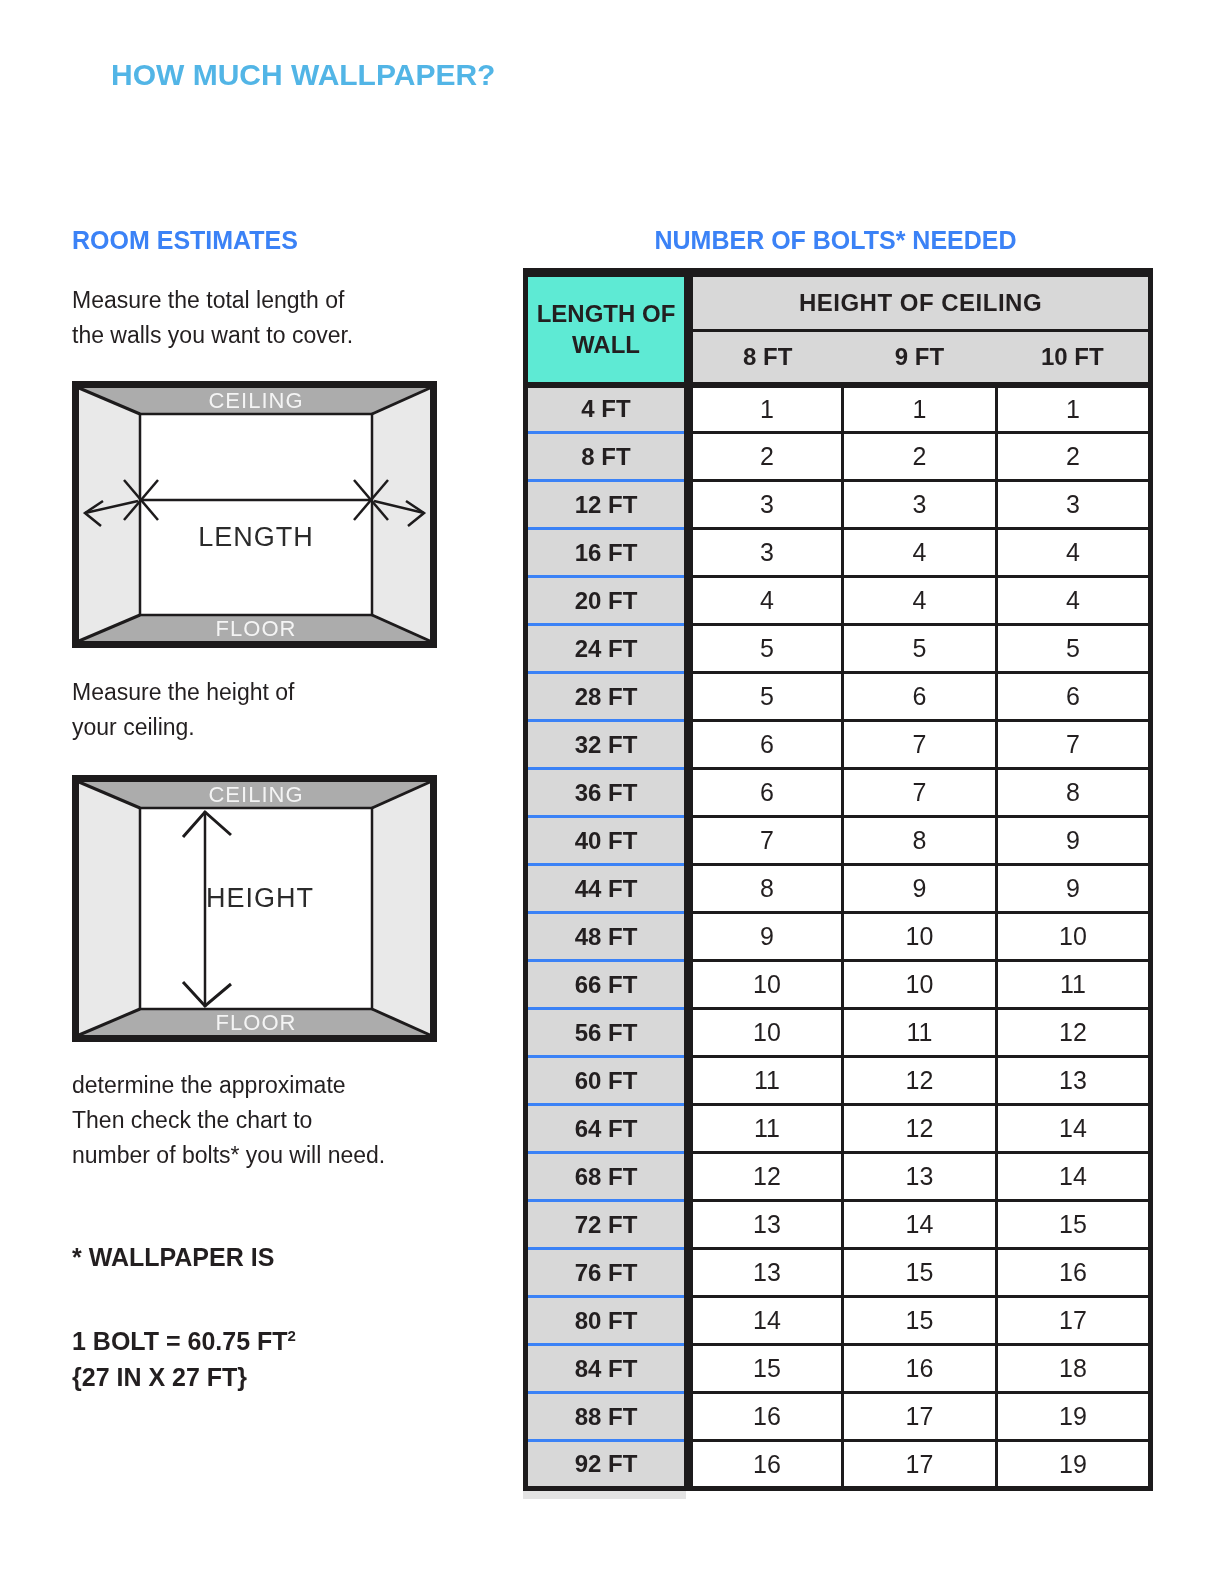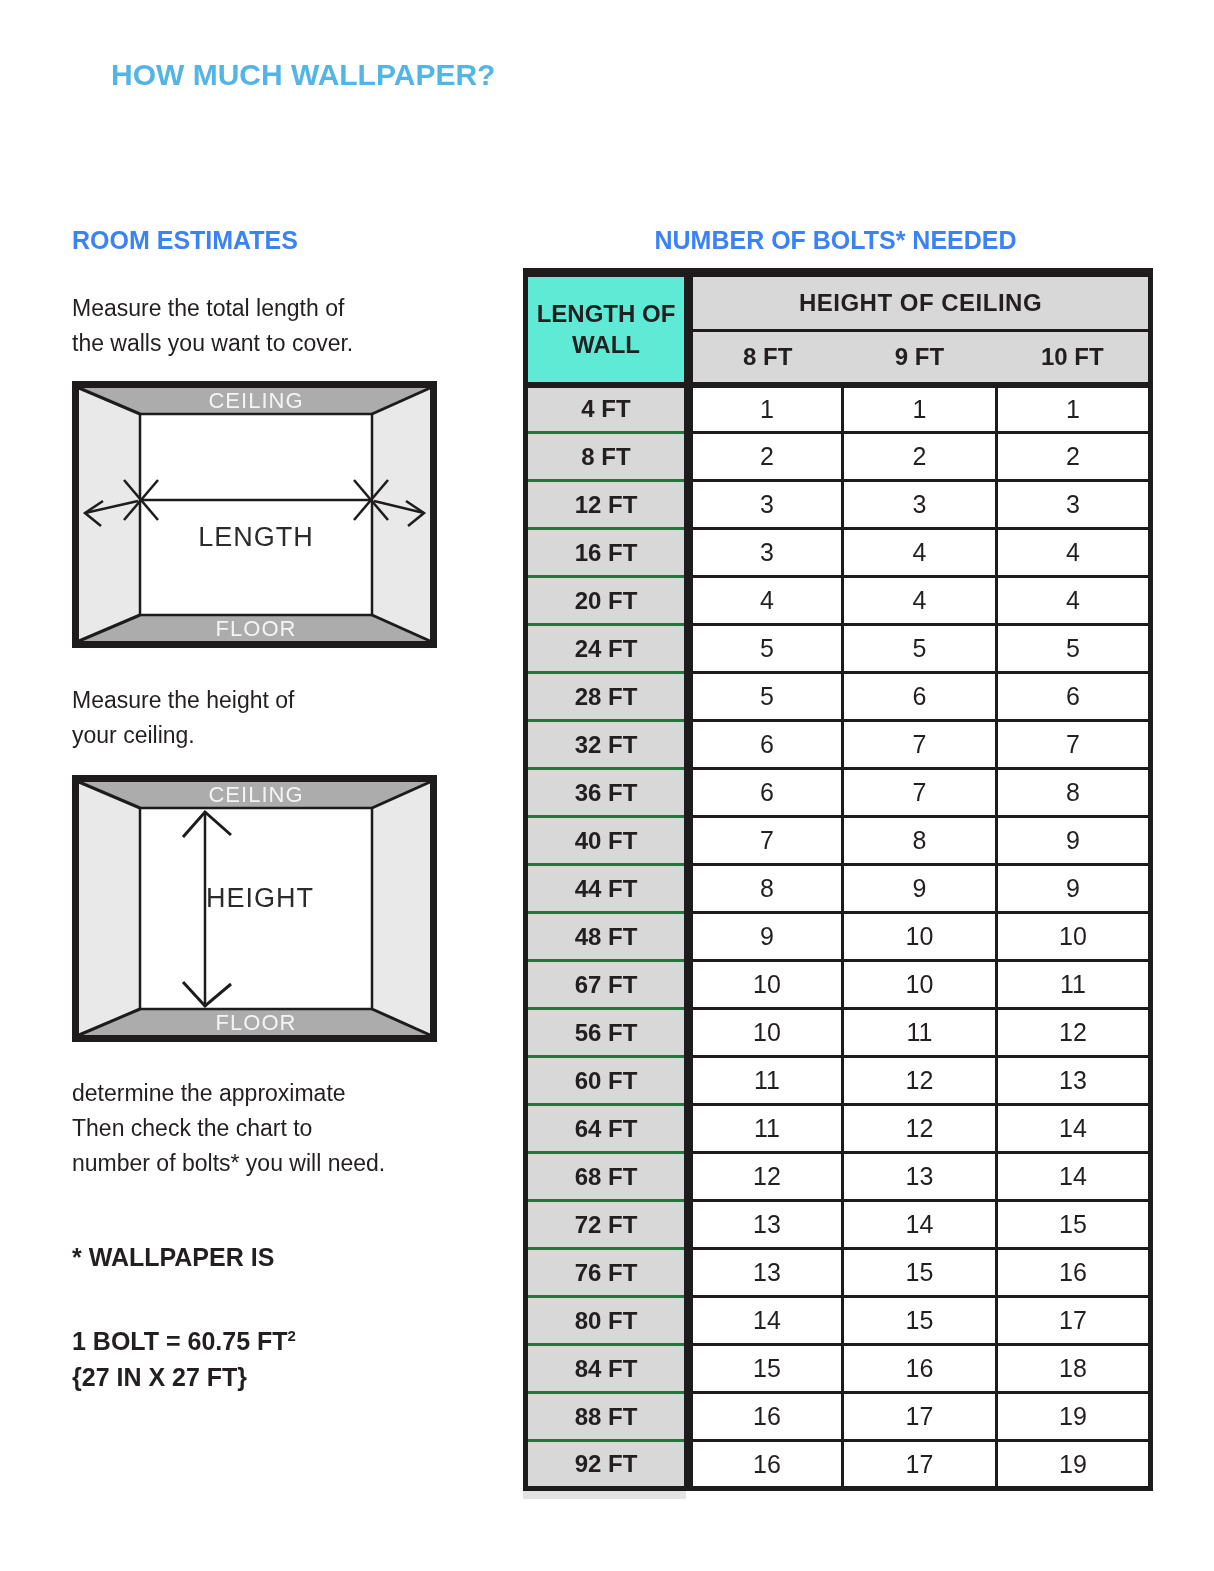--- a/index.html
+++ b/index.html
@@ -13,21 +13,21 @@
     font-size:30px; font-weight:bold; color:#52b5e6; letter-spacing:0;
     white-space:nowrap;
     margin-left:40px;
   }
   .section-heading {
     position:absolute; font-size:25px; font-weight:bold; color:#3b82f6;
     white-space:nowrap;
   }
   .heading-room { left:72px; top:226px; }
   .heading-table { left:523px; top:226px; width:625px; text-align:center; white-space:nowrap; }
-  .para { position:absolute; left:72px; font-size:23px; line-height:35px; color:#231f20;margin-top:8px; }
+  .para { position:absolute; left:72px; font-size:23px; line-height:35px; color:#231f20; }
   .para-measure-length { top:283px; }
   .para-measure-height { top:675px; }
   .para-check-chart { top:1068px; }
   .diagram { position:absolute; left:72px; width:365px; height:267px; }
   .diagram-length { top:381px; }
   .diagram-height { top:775px; }
   .diagram text { font-family:"Liberation Sans", sans-serif; }
   .panel-label { font-size:22px; fill:#f4f4f4; letter-spacing:1px; }
   .measure-label { font-size:27px; fill:#2b2b2b; letter-spacing:1px; }
   .footnote {
@@ -54,21 +54,21 @@
   }
   .group-head {
     background:#d8d8d8; border-bottom:3px solid #1d1b1c;
     height:58px; font-size:24px; font-weight:bold; letter-spacing:0.5px;
   }
   .unit-head {
     background:#d8d8d8; border-bottom:6px solid #1d1b1c;
     height:54px; font-size:24px; font-weight:bold;
   }
   tbody .len-cell {
-    background:#d8d8d8; border-right:9px solid #1d1b1c; border-top:3px solid #15803d;
+    background:#d8d8d8; border-right:9px solid #1d1b1c; border-top:3px solid #3b82f6;
     font-weight:bold; font-size:24px; height:48px;
   }
   tbody .val-cell {
     background:#ffffff; border:3px solid #1d1b1c; font-size:25px; height:48px;
   }
   .table-overhang { width:163px; height:8px; background:#e3e3e3; }
 </style>
 </head>
 <body>
 
@@ -243,21 +243,21 @@
             <td class="val-cell">9</td>
             <td class="val-cell">9</td>
           </tr>
           <tr>
             <td class="len-cell">48 FT</td>
             <td class="val-cell">9</td>
             <td class="val-cell">10</td>
             <td class="val-cell">10</td>
           </tr>
           <tr>
-            <td class="len-cell">67 FT</td>
+            <td class="len-cell">66 FT</td>
             <td class="val-cell">10</td>
             <td class="val-cell">10</td>
             <td class="val-cell">11</td>
           </tr>
           <tr>
             <td class="len-cell">56 FT</td>
             <td class="val-cell">10</td>
             <td class="val-cell">11</td>
             <td class="val-cell">12</td>
           </tr>

